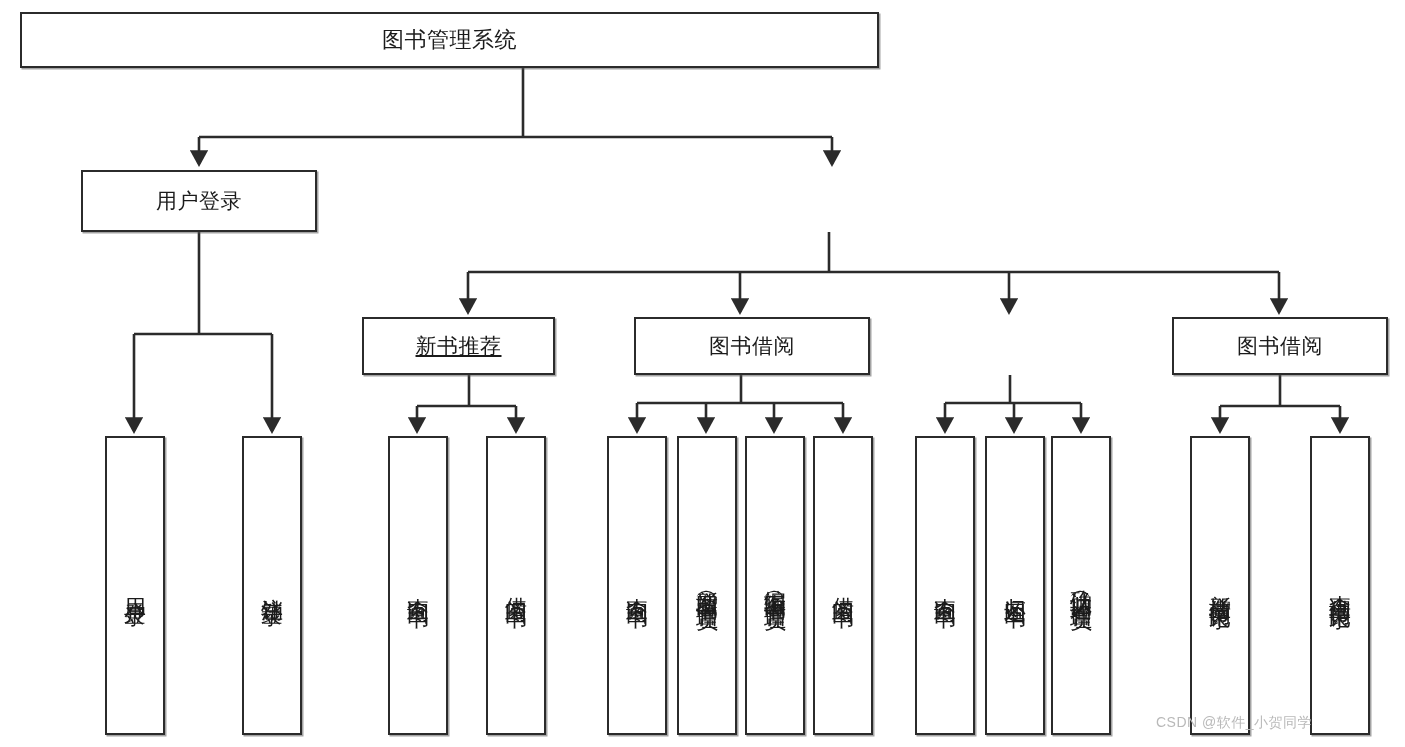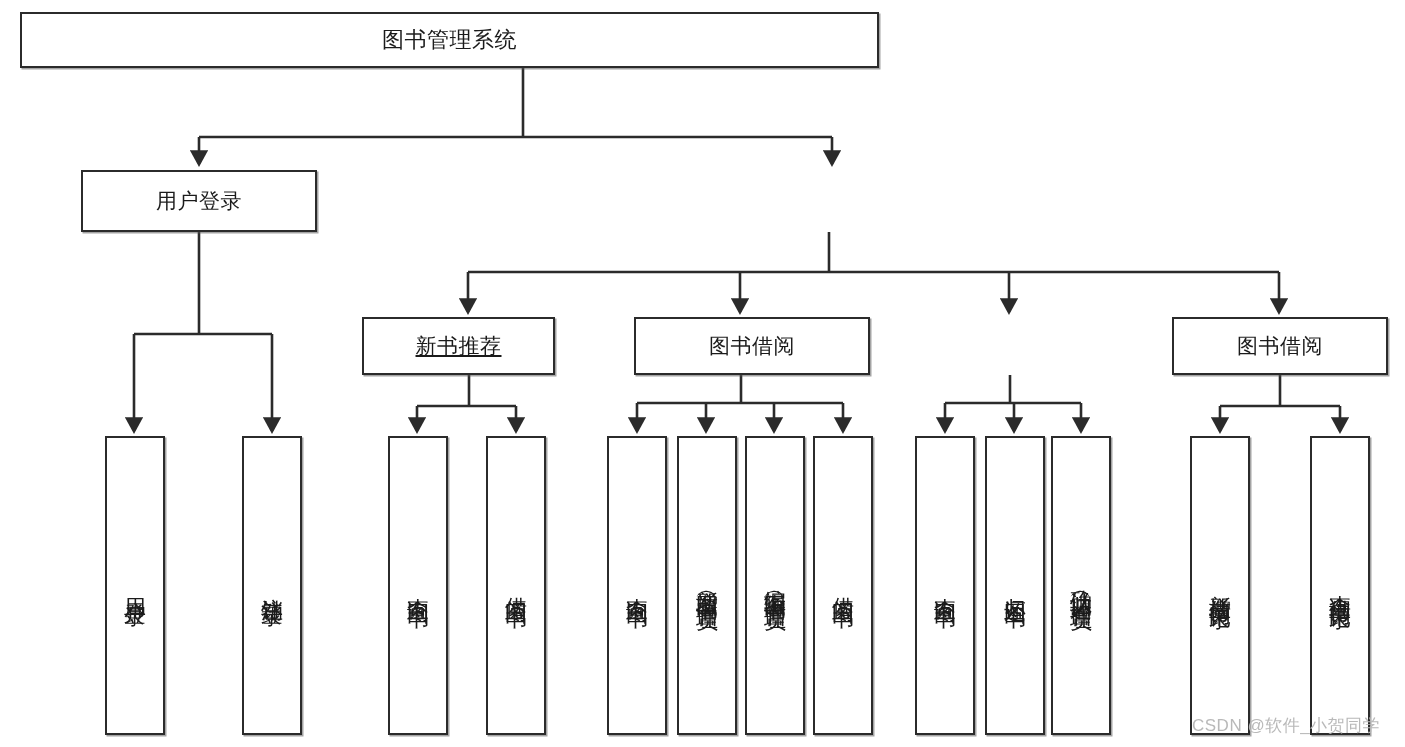--- a/index.html
+++ b/index.html
@@ -61,23 +61,23 @@
     writing-mode: vertical-rl;
     text-orientation: upright;
     font-size: 22px;
     letter-spacing: 3px;
     line-height: 1;
     white-space: nowrap;
     max-height: 100%;
   }
   .watermark {
     position: absolute;
-    left: 1192px;
+    left: 1156px;
     top: 714px;
-    font-size: 17px;
+    font-size: 14px;
     color: #b9b9b9;
     white-space: nowrap;
     letter-spacing: 0.5px;
     z-index: 5;
     font-family: "Liberation Sans", "DejaVu Sans", sans-serif;
   }
 </style>
 </head>
 <body>
 

